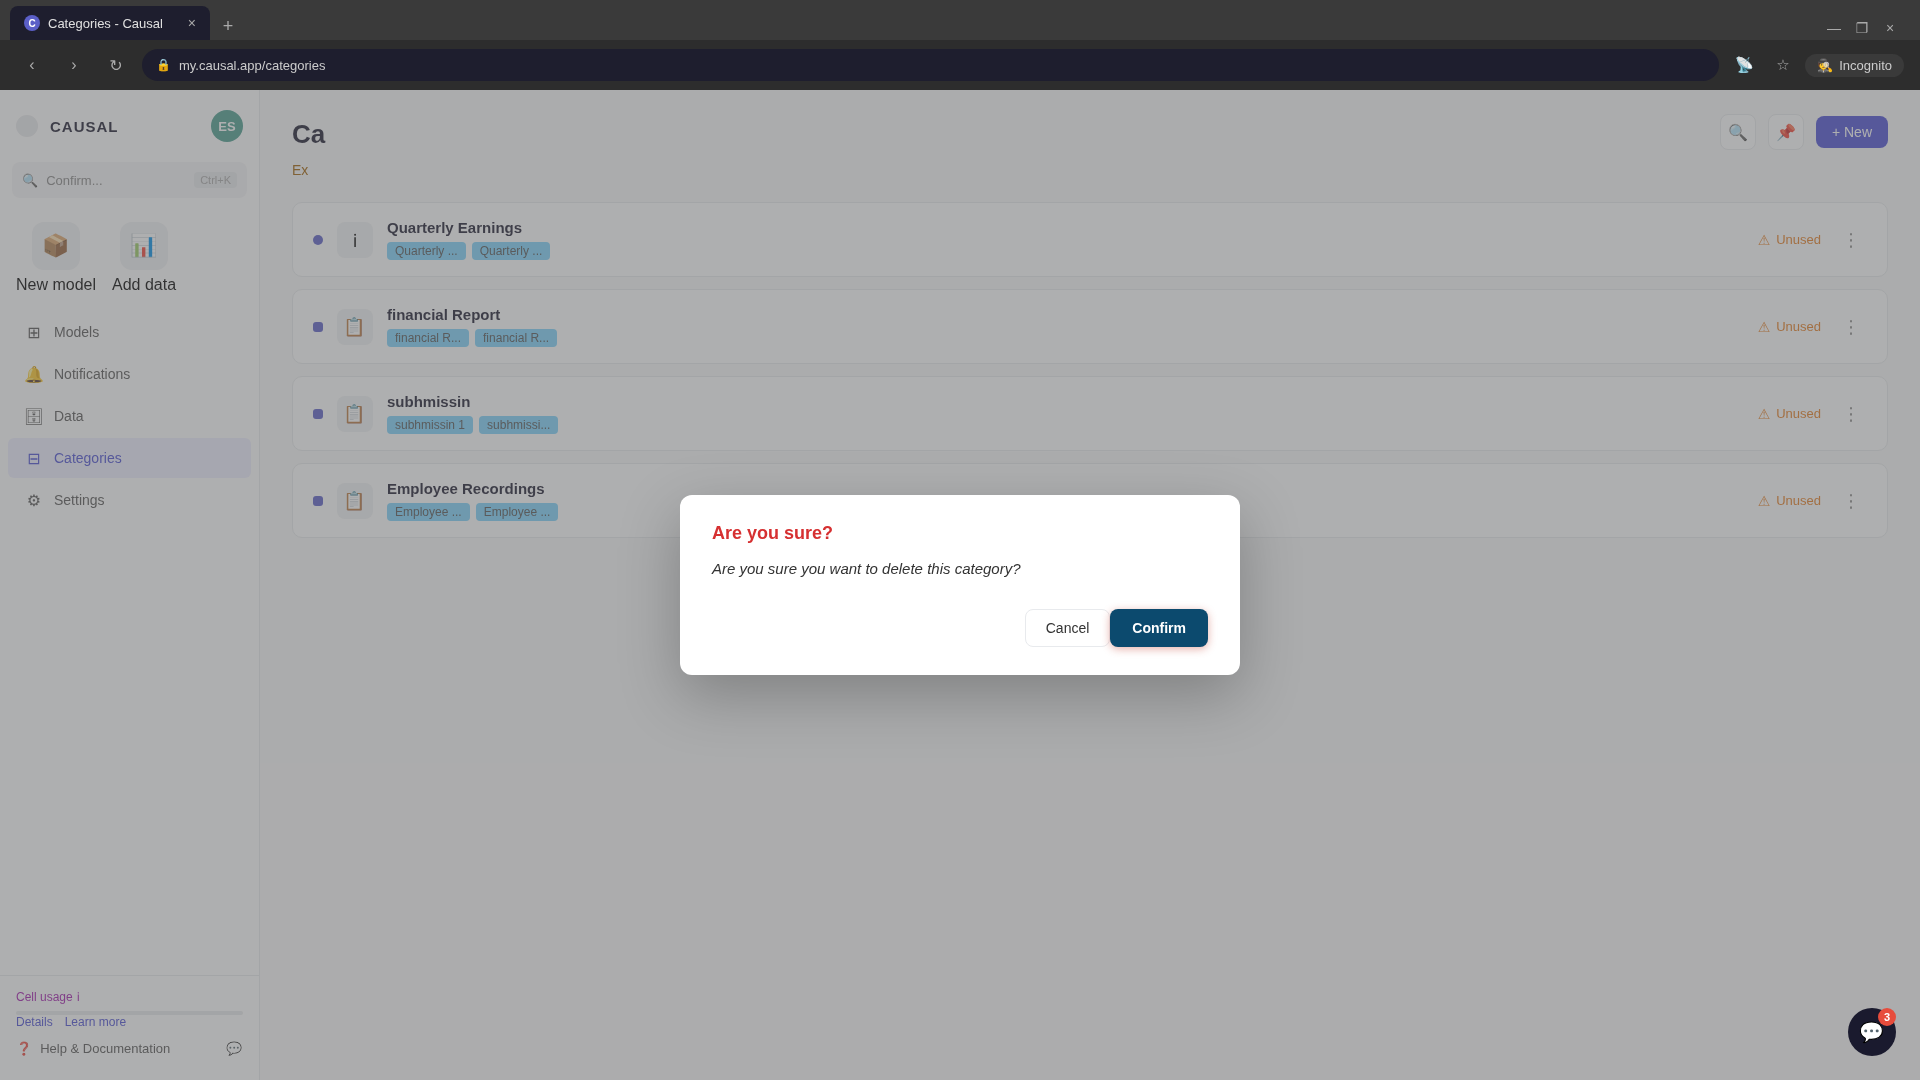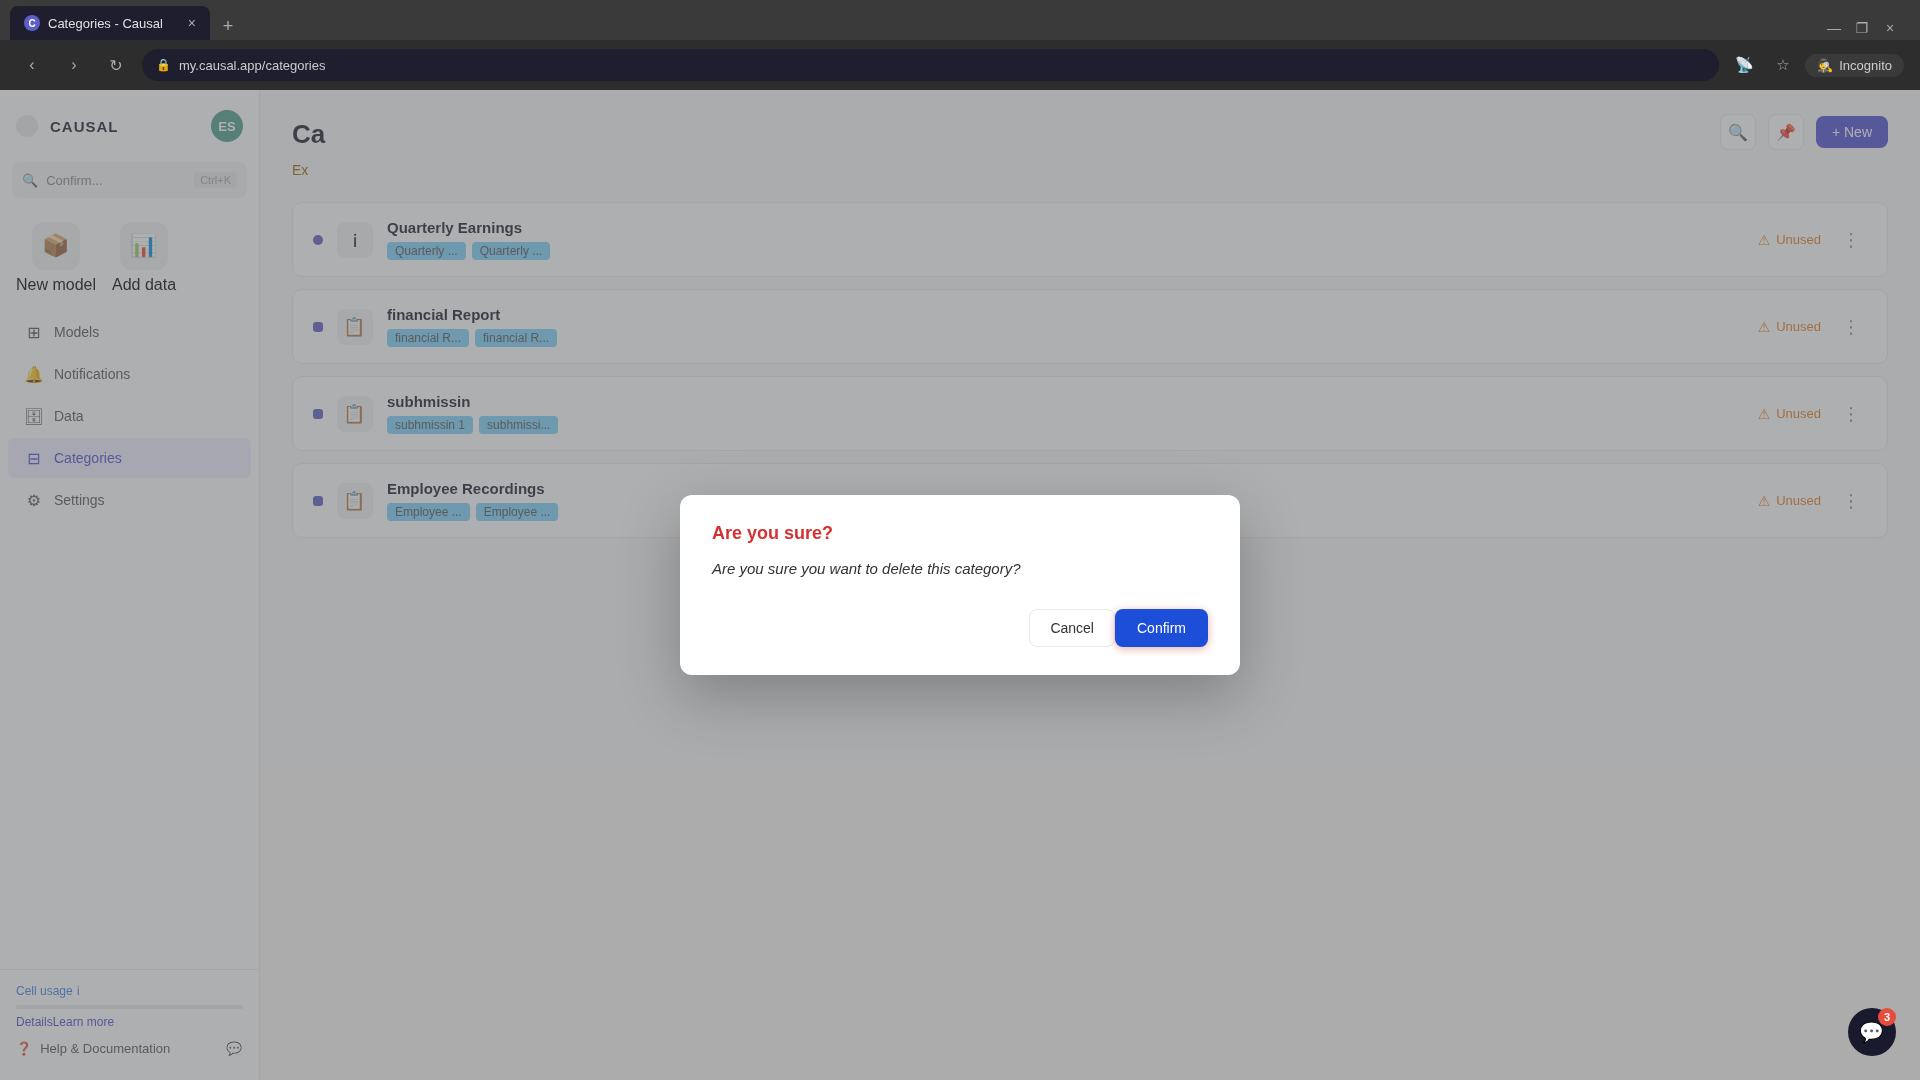--- a/index.html
+++ b/index.html
@@ -31,24 +31,24 @@
     .search-shortcut { margin-left: auto; font-size: 11px; color: #aaa; background: #e8eaed; border-radius: 4px; padding: 2px 6px; }
     .quick-actions { display: flex; padding: 8px 16px 16px; gap: 16px; }
     .quick-action { display: flex; flex-direction: column; align-items: center; gap: 6px; cursor: pointer; }
     .quick-action-icon { width: 48px; height: 48px; background: #f0f2f5; border-radius: 12px; display: flex; align-items: center; justify-content: center; font-size: 22px; }
     .nav-section { flex: 1; }
     .nav-item { display: flex; align-items: center; gap: 10px; padding: 10px 16px; color: #555; font-size: 14px; cursor: pointer; border-radius: 6px; margin: 2px 8px; }
     .nav-item.active { background: #eef0ff; color: #4a4ed4; }
     .nav-icon { width: 20px; height: 20px; display: flex; align-items: center; justify-content: center; font-size: 16px; }
     .sidebar-footer { padding: 12px 16px; border-top: 1px solid #e8eaed; }
     .cell-usage { margin-bottom: 12px; }
-    .cell-usage-label { font-size: 12px; color: #3b82f6; margin-bottom: 6px; display: flex; align-items: center; gap: 4px; }
+    .cell-usage-label { font-size: 12px; color: #a21caf; margin-bottom: 6px; display: flex; align-items: center; gap: 4px; }
     .cell-usage-bar { height: 4px; background: #e8eaed; border-radius: 2px; }
     .cell-usage-fill { height: 100%; width: 0%; background: #4a4ed4; border-radius: 2px; }
-    .cell-usage-actions { display: flex; margin-top: 6px; align-items: flex-end; }
+    .cell-usage-actions { display: flex; gap: 12px; margin-top: 0; align-items: flex-end; }
     .cell-action { font-size: 12px; color: #4a4ed4; cursor: pointer; }
     .help-link { display: flex; align-items: center; gap: 8px; font-size: 13px; color: #555; cursor: pointer; }
 
     
     .main-content { flex: 1; display: flex; flex-direction: column; background: #f8f9fa; opacity: 0.7; }
     .main-header { padding: 24px 32px 0; }
     .page-title-area { display: flex; align-items: center; gap: 10px; margin-bottom: 4px; }
     .page-title { font-size: 26px; font-weight: 700; color: #1a1a2e; }
     .page-subtitle { font-size: 14px; color: #a16207; margin-bottom: 24px; }
     .header-actions { display: flex; align-items: center; gap: 12px; margin-left: auto; margin-bottom: 8px; }
@@ -71,21 +71,21 @@
 
     
     .modal-overlay { position: absolute; top: 0; left: 0; right: 0; bottom: 0; background: rgba(0,0,0,0.3); display: flex; align-items: center; justify-content: center; z-index: 100; }
 
     
     .modal { background: white; border-radius: 12px; padding: 28px 32px; width: 560px; box-shadow: 0 20px 60px rgba(0,0,0,0.25); }
     .modal-title { font-size: 18px; font-weight: 700; color: #d63031; margin-bottom: 14px; }
     .modal-body { font-size: 15px; color: #333; margin-bottom: 28px; line-height: 1.5; font-style: italic; }
     .modal-actions { display: flex; justify-content: flex-end; gap: 0; }
     .cancel-btn { background: white; border: 1px solid #e8eaed; border-radius: 8px; padding: 10px 20px; font-size: 14px; color: #333; cursor: pointer; }
-    .confirm-btn { background: #1d4ed8; color: white; border: none; border-radius: 8px; padding: 10px 22px; font-size: 14px; font-weight: 400; cursor: pointer; box-shadow: 0 2px 8px rgba(192,57,43,0.4); }
+    .confirm-btn { background: #0c4a6e; color: white; border: none; border-radius: 8px; padding: 10px 22px; font-size: 14px; font-weight: 700; cursor: pointer; box-shadow: 0 2px 8px rgba(192,57,43,0.4); }
 
     
     .chat-button { position: absolute; bottom: 24px; right: 24px; width: 48px; height: 48px; background: #1a1a2e; border-radius: 50%; display: flex; align-items: center; justify-content: center; cursor: pointer; z-index: 200; }
     .chat-badge { position: absolute; top: 0; right: 0; background: #e74c3c; color: white; border-radius: 50%; width: 18px; height: 18px; font-size: 11px; font-weight: 700; display: flex; align-items: center; justify-content: center; }
   </style>
 </head>
 <body>
 
 <div>
   <div class="browser-tabs">

